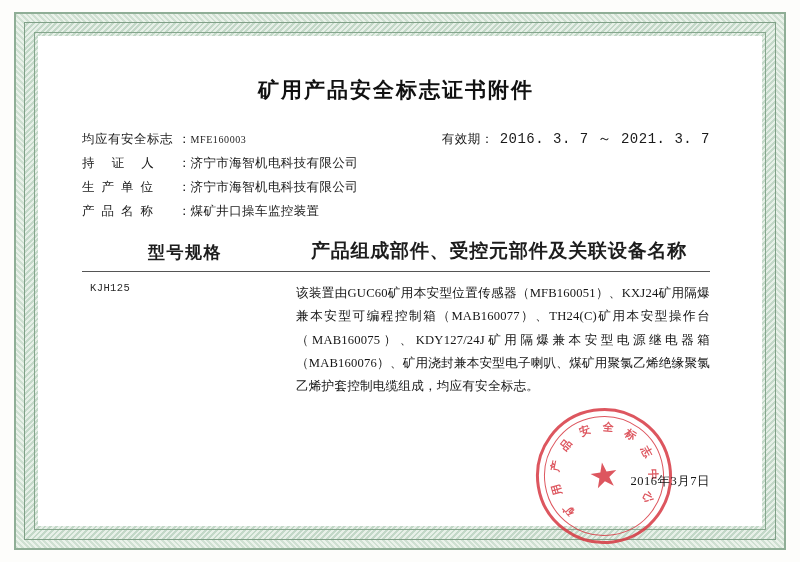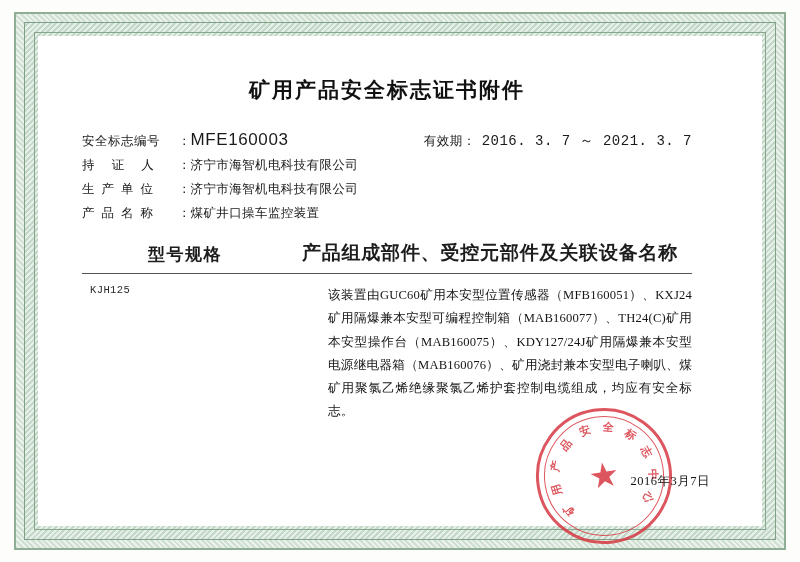--- a/index.html
+++ b/index.html
@@ -67,21 +67,21 @@
     box-sizing: border-box;
   }
 
   
   .content {
     position: absolute;
     left: 0;
     top: 0;
     right: 0;
     bottom: 0;
-    padding: 26px 70px 0 44px;
+    padding: 26px 52px 0 44px;
     box-sizing: border-box;
     border-radius: 9px;
   }
   .doc-title {
     text-align: center;
     font-size: 21px;
     font-weight: bold;
     letter-spacing: 2px;
     color: #111;
     margin-top: 14px;
@@ -106,22 +106,22 @@
     letter-spacing: 7px;
   }
   .meta-colon {
     flex: 0 0 10px;
   }
   .meta-value {
     font-family: "Liberation Serif", serif;
     letter-spacing: 0.4px;
   }
   .meta-value.mono {
-    font-family: Liberation Sans, sans-serif;
-    font-size: 17px;
+    font-family: Liberation Serif, serif;
+    font-size: 10px;
     letter-spacing: 0.6px;
   }
   .meta-right {
     margin-left: auto;
     display: flex;
     align-items: flex-end;
     white-space: nowrap;
   }
   .meta-right .lbl {
     letter-spacing: 0.5px;
@@ -155,21 +155,20 @@
   .col-right {
     flex: 1 1 auto;
     text-align: center;
     font-size: 19px;
     font-weight: bold;
     letter-spacing: 0.8px;
   }
   .tbl-body {
     display: flex;
     padding-top: 10px;
-    gap: 32px;
   }
   .cell-model {
     width: 206px;
     flex: 0 0 206px;
     font-family: "Liberation Mono", monospace;
     font-size: 10.5px;
     letter-spacing: 0.4px;
     padding-left: 8px;
     color: #2a2a2a;
   }
@@ -263,21 +262,21 @@
       <div class="border-inner-line"></div>
       <div class="paper">
 
         <div class="content">
 
           <div class="doc-title">矿用产品安全标志证书附件</div>
 
           <div class="meta">
 
             <div class="meta-row">
-              <div class="meta-label">安全标志编号</div>
+              <div class="meta-label">均应有安全标志</div>
               <div class="meta-colon">：</div>
               <div class="meta-value mono">MFE160003</div>
               <div class="meta-right">
                 <span class="lbl">有效期：</span>
                 <span class="val">2016. 3. 7 ～ 2021. 3. 7</span>
               </div>
             </div>
 
             <div class="meta-row">
               <div class="meta-label spaced">持 证 人</div>

